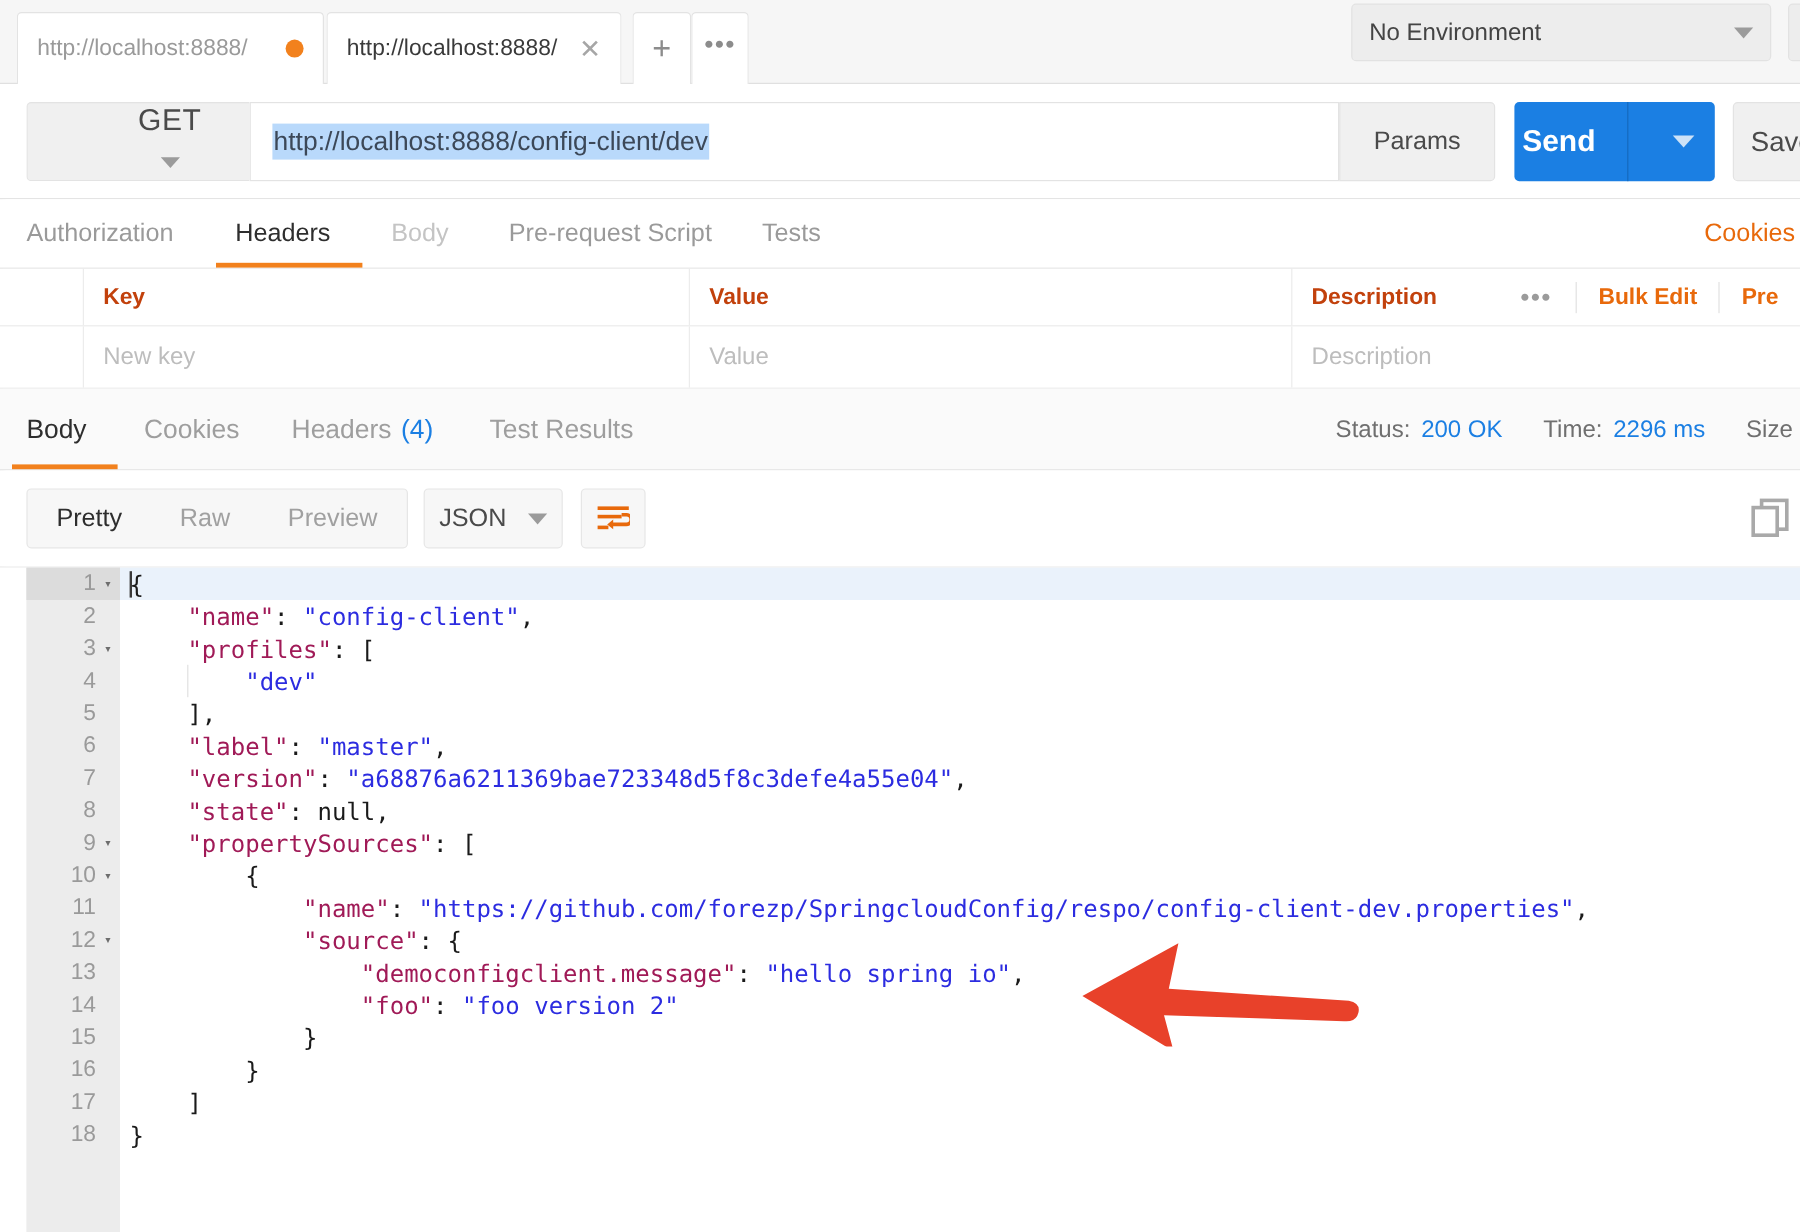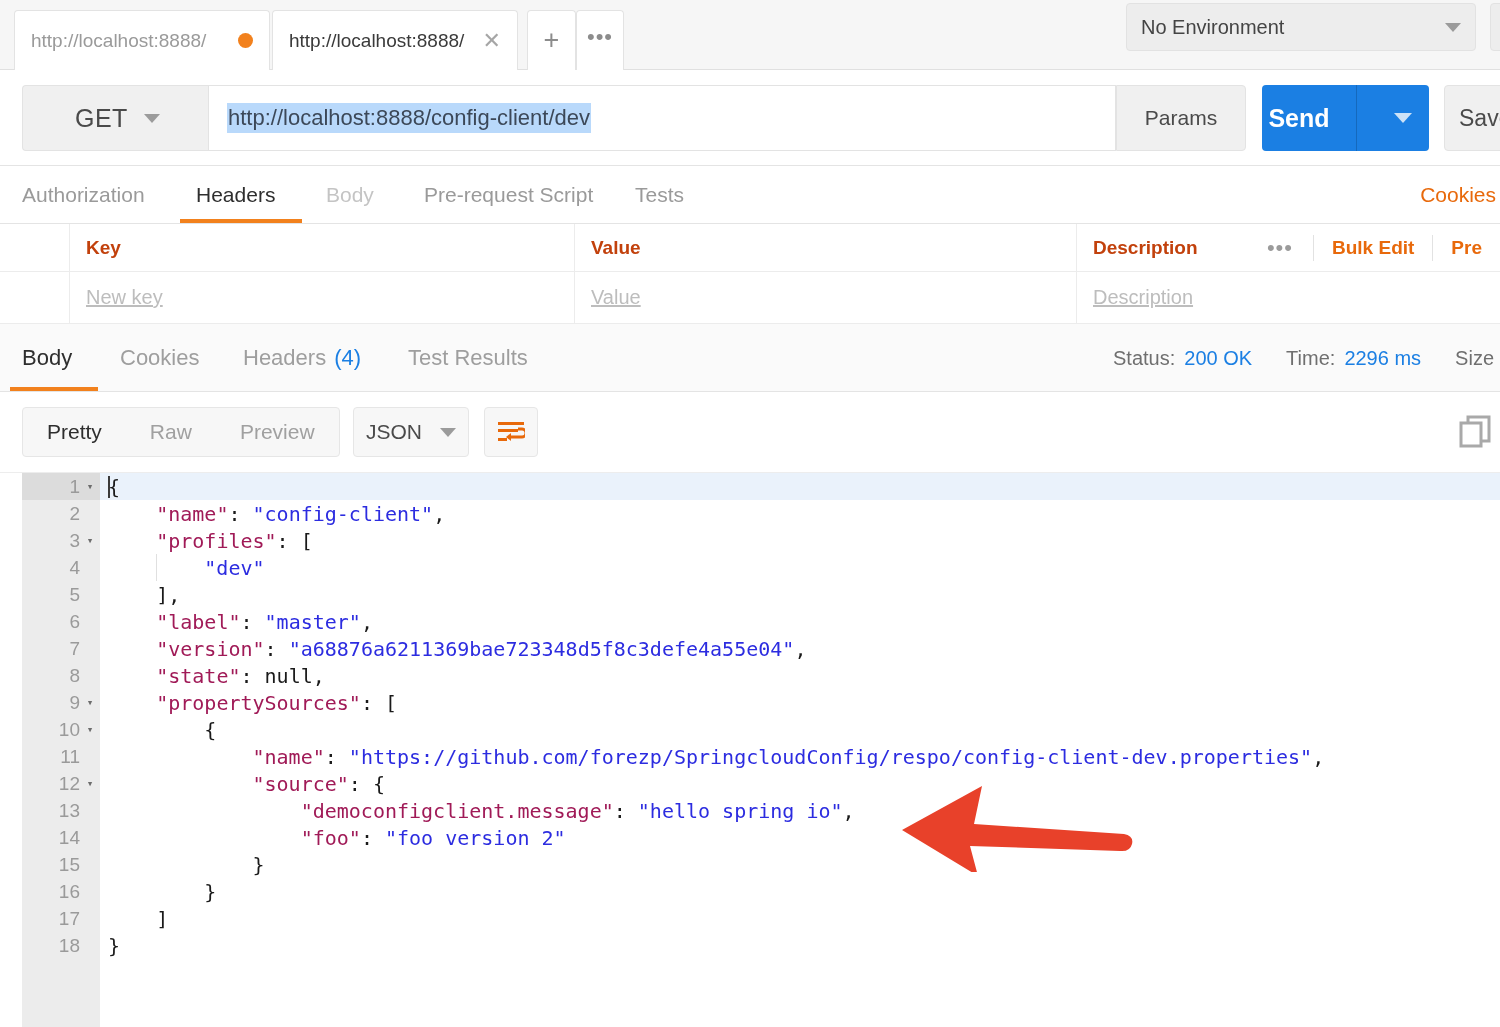--- a/index.html
+++ b/index.html
@@ -65,21 +65,21 @@
 
   
   .urlbar {
     position: absolute; left: 0; top: 70px; width: 1500px; height: 96px;
     background: #fff; border-bottom: 1px solid #e4e4e4;
   }
   .method-box {
     position: absolute; left: 22px; top: 15px; width: 186px; height: 66px;
     background: #f0f0f0; border: 1px solid #e3e3e3; border-right: none;
     border-radius: 4px 0 0 4px;
-    display: flex; align-items: center; gap: 16px; padding-left: 52px;
+    display: flex; align-items: center; gap: 16px; padding-left: 52px; flex-direction: column;
   }
   .method-box .m { font-size: 25px; color: #4a4a4a; letter-spacing: .5px; }
   .url-input {
     position: absolute; left: 208px; top: 15px; width: 908px; height: 66px;
     background: #fff; border: 1px solid #e3e3e3;
     display: flex; align-items: center; padding-left: 18px;
   }
   .url-sel {
     font-size: 22px; color: #3c4858; background: #b9d9fb;
     padding: 2px 1px; white-space: nowrap;
@@ -130,21 +130,21 @@
   .hdr-table { position: absolute; left: 0; top: 224px; width: 1500px; height: 100px; background:#fff; }
   .hdr-row { position: absolute; left: 0; width: 1500px; display: flex; }
   .hdr-row.head { top: 0; height: 48px; border-bottom: 1px solid #ececec; }
   .hdr-row.input { top: 48px; height: 52px; border-bottom: 1px solid #ececec; }
   .cell { display: flex; align-items: center; height: 100%; border-right: 1px solid #ececec; }
   .cell.chk { width: 70px; border-right: 1px solid #ececec; }
   .cell.key { width: 505px; padding-left: 16px; }
   .cell.val { width: 502px; padding-left: 16px; }
   .cell.desc { width: 423px; padding-left: 16px; border-right: none; }
   .hdr-row.head .cell { font-size: 19px; font-weight: bold; color: #c2410c; }
-  .hdr-row.input .cell { font-size: 20px; color: #bdbdbd; text-decoration: underline; }
+  .hdr-row.input .cell { font-size: 20px; color: #bdbdbd; }
   .hdr-actions {
     position: absolute; right: 0; top: 0; height: 48px; display: flex;
     align-items: center; gap: 0; font-size: 19px;
   }
   .hdr-actions .dots { color:#9b9b9b; font-size: 22px; padding: 0 20px; letter-spacing:1px; }
   .hdr-actions .sep { width:1px; height:26px; background:#e2e2e2; }
   .hdr-actions .link { color:#e8690b; padding: 0 18px; font-weight: 600;}
 
   
   .respbar {

